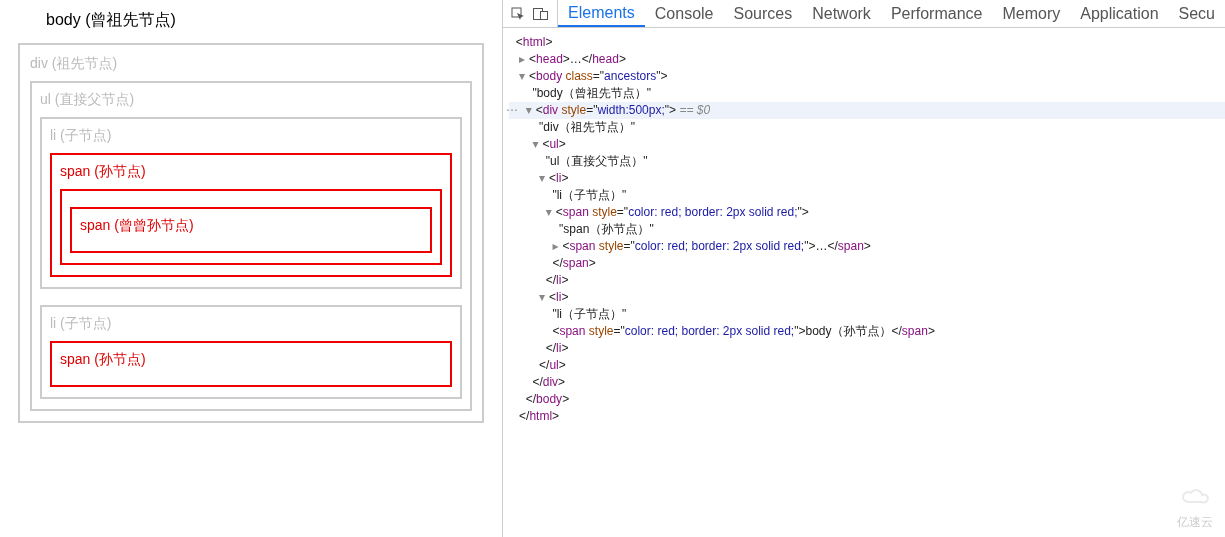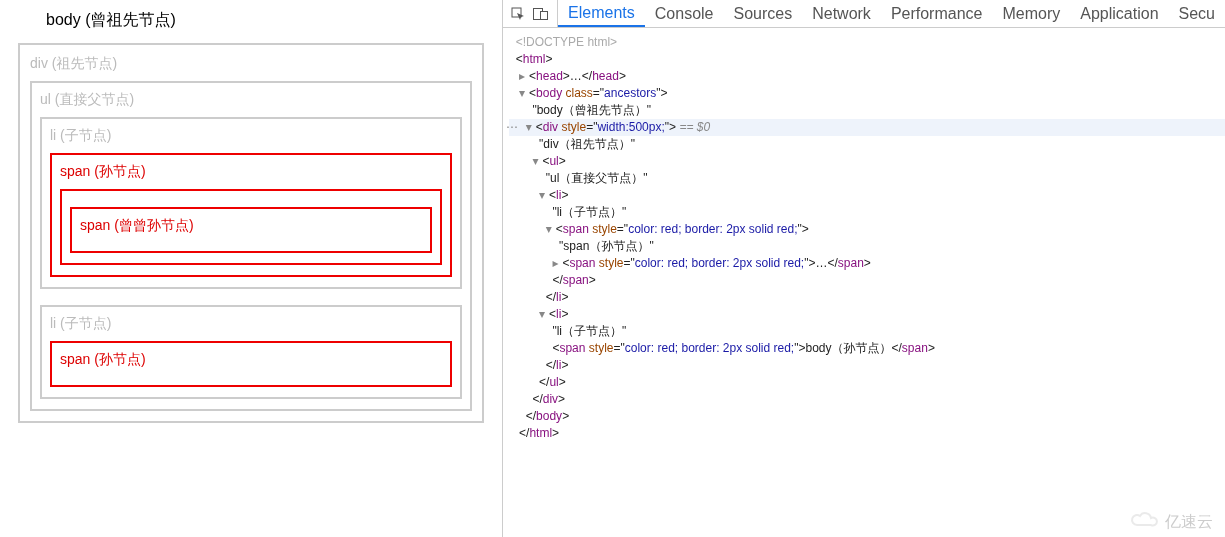--- a/index.html
+++ b/index.html
@@ -28,21 +28,21 @@
   .ln .tag { color:#881280; }
   .ln .attr-n { color:#994500; }
   .ln .attr-v { color:#1a1aa6; }
   .ln .gray { color:#aaa; }
   .ln .txt { color:#222; }
   .ln .grayital { color:#888; font-style:italic; }
   .arrow { color:#888; display:inline-block; width:10px; }
   .selected { background:#eef3fb; display:block; }
   .dots { position:absolute; left:3px; color:#888; }
   .ind { display:inline-block; }
-  .watermark { position:absolute; right:12px; bottom:6px; color:#ccc; font-size:16px; display:flex; align-items:center; gap:6px; }
+  .watermark { position:absolute; right:12px; bottom:6px; color:#ccc; font-size:12px; display:flex; align-items:center; gap:6px;flex-direction:column; }
   .watermark svg { opacity:0.3; }
   
   svg { display:block; }
 </style>
 </head>
 <body>
 
 <div class="app">
 
   <div class="page">
@@ -101,21 +101,20 @@
       <div class="dt-tab">Console</div>
       <div class="dt-tab">Sources</div>
       <div class="dt-tab">Network</div>
       <div class="dt-tab">Performance</div>
       <div class="dt-tab">Memory</div>
       <div class="dt-tab">Application</div>
       <div class="dt-tab">Secu</div>
     </div>
 
     <div class="dt-body">
-      <div class="ln"><span class="ind">  </span><span class="gray">&lt;!DOCTYPE html&gt;</span></div>
       <div class="ln"><span class="ind">  </span>&lt;<span class="tag">html</span>&gt;</div>
       <div class="ln"><span class="ind">   </span><span class="arrow">▸</span>&lt;<span class="tag">head</span>&gt;…&lt;/<span class="tag">head</span>&gt;</div>
       <div class="ln"><span class="ind">   </span><span class="arrow">▾</span>&lt;<span class="tag">body</span> <span class="attr-n">class</span>="<span class="attr-v">ancestors</span>"&gt;</div>
       <div class="ln"><span class="ind">       </span><span class="txt">"body（曾祖先节点）"</span></div>
       <div class="ln selected"><span class="dots">⋯</span><span class="ind">     </span><span class="arrow">▾</span>&lt;<span class="tag">div</span> <span class="attr-n">style</span>="<span class="attr-v">width:500px;</span>"&gt;<span class="grayital"> == $0</span></div>
       <div class="ln"><span class="ind">         </span><span class="txt">"div（祖先节点）"</span></div>
       <div class="ln"><span class="ind">       </span><span class="arrow">▾</span>&lt;<span class="tag">ul</span>&gt;</div>
       <div class="ln"><span class="ind">           </span><span class="txt">"ul（直接父节点）"</span></div>
       <div class="ln"><span class="ind">         </span><span class="arrow">▾</span>&lt;<span class="tag">li</span>&gt;</div>
       <div class="ln"><span class="ind">             </span><span class="txt">"li（子节点）"</span></div>

